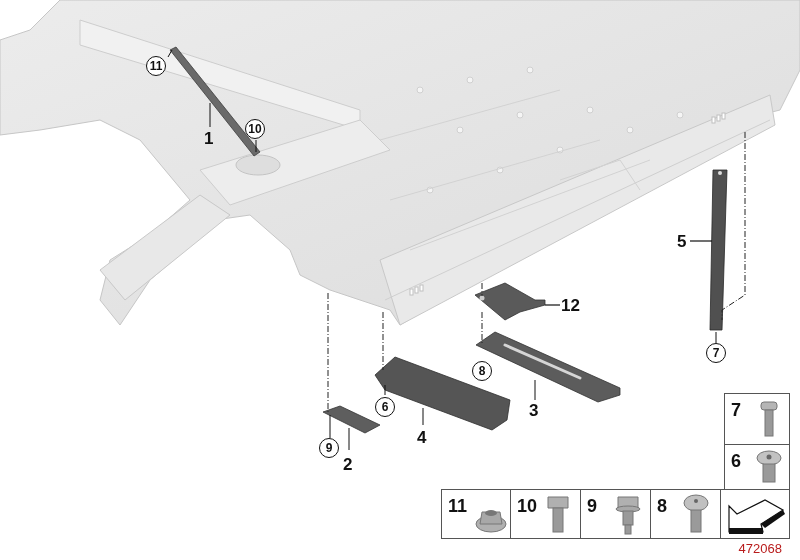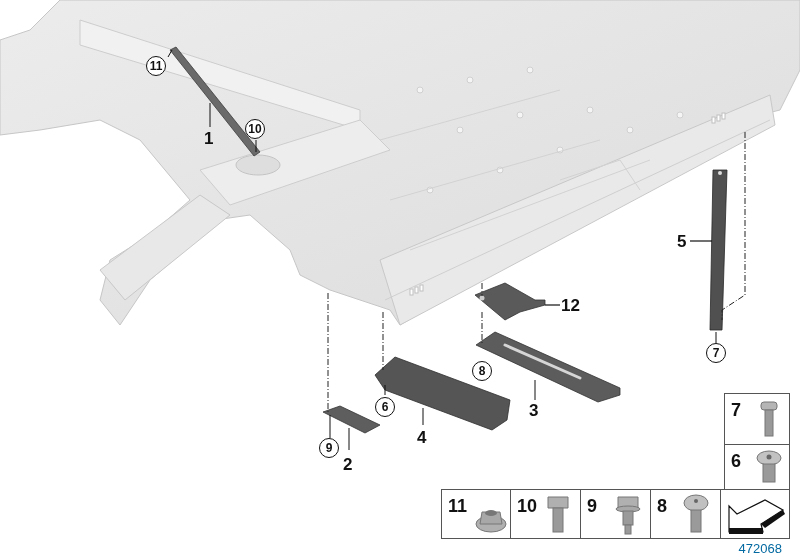--- a/index.html
+++ b/index.html
@@ -7,21 +7,21 @@
          font-family:"Liberation Sans", sans-serif; }
   .stage { position:absolute; left:0; top:0; width:800px; height:560px; }
   svg.art { position:absolute; left:0; top:0; }
   .num { position:absolute; font-weight:bold; font-size:17px; color:#111; line-height:1; }
   .circ { position:absolute; width:20px; height:20px; border:1.6px solid #111; border-radius:50%;
           background:#fff; font-weight:bold; font-size:12px; color:#111;
           display:flex; align-items:center; justify-content:center; box-sizing:border-box; }
   .cell { position:absolute; border:1px solid #555; box-sizing:border-box; background:#fff; }
   .cell .lbl { position:absolute; left:6px; top:6px; font-weight:bold; font-size:18px; color:#111; }
   .cell svg { position:absolute; }
-  .code { position:absolute; right:18px; bottom:4px; font-size:13px; color:#0369a1; }
+  .code { position:absolute; right:18px; bottom:4px; font-size:13px; color:#b91c1c; }
 </style>
 </head>
 <body>
 
 <div class="stage">
 
   <svg class="art" width="800" height="560" viewBox="0 0 800 560">
     <defs>
       <linearGradient id="bg1" x1="0" y1="0" x2="1" y2="1">
         <stop offset="0" stop-color="#ececec"></stop>

